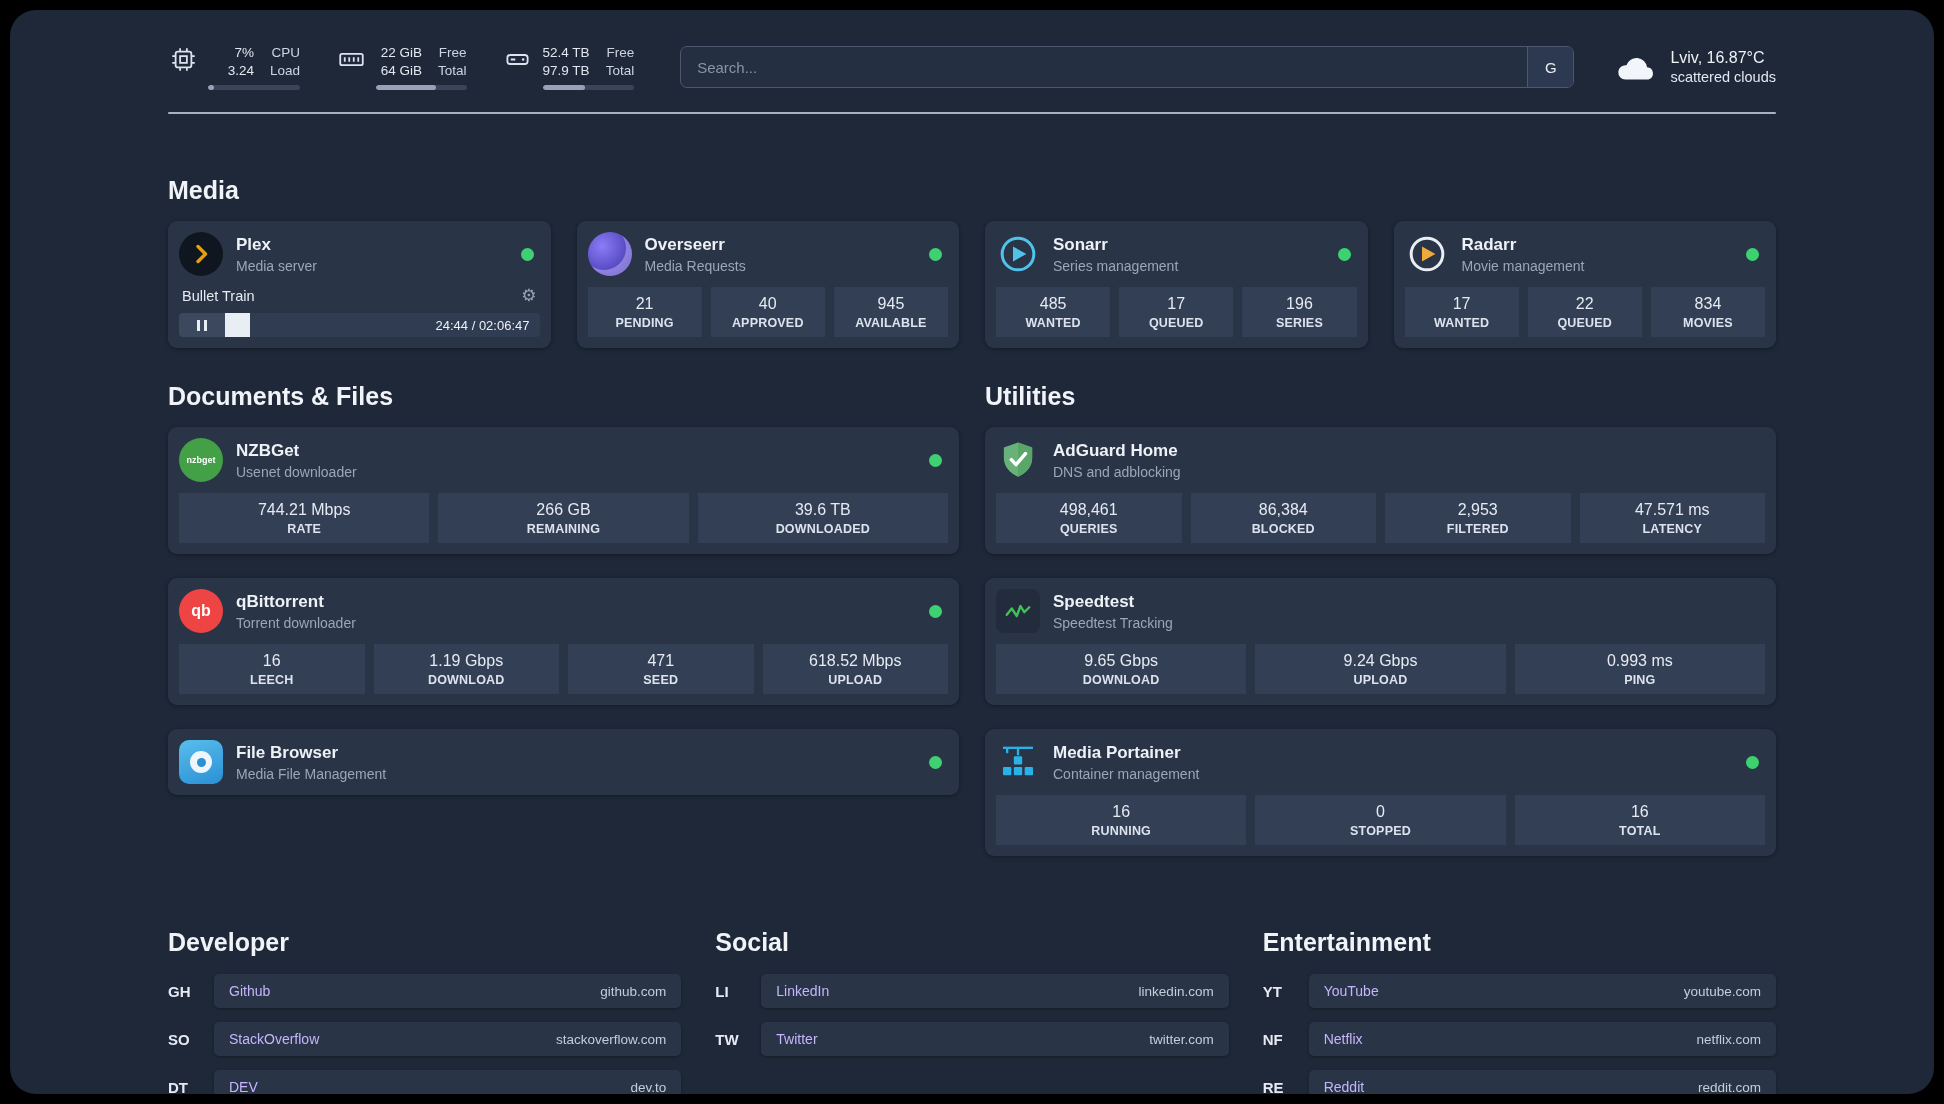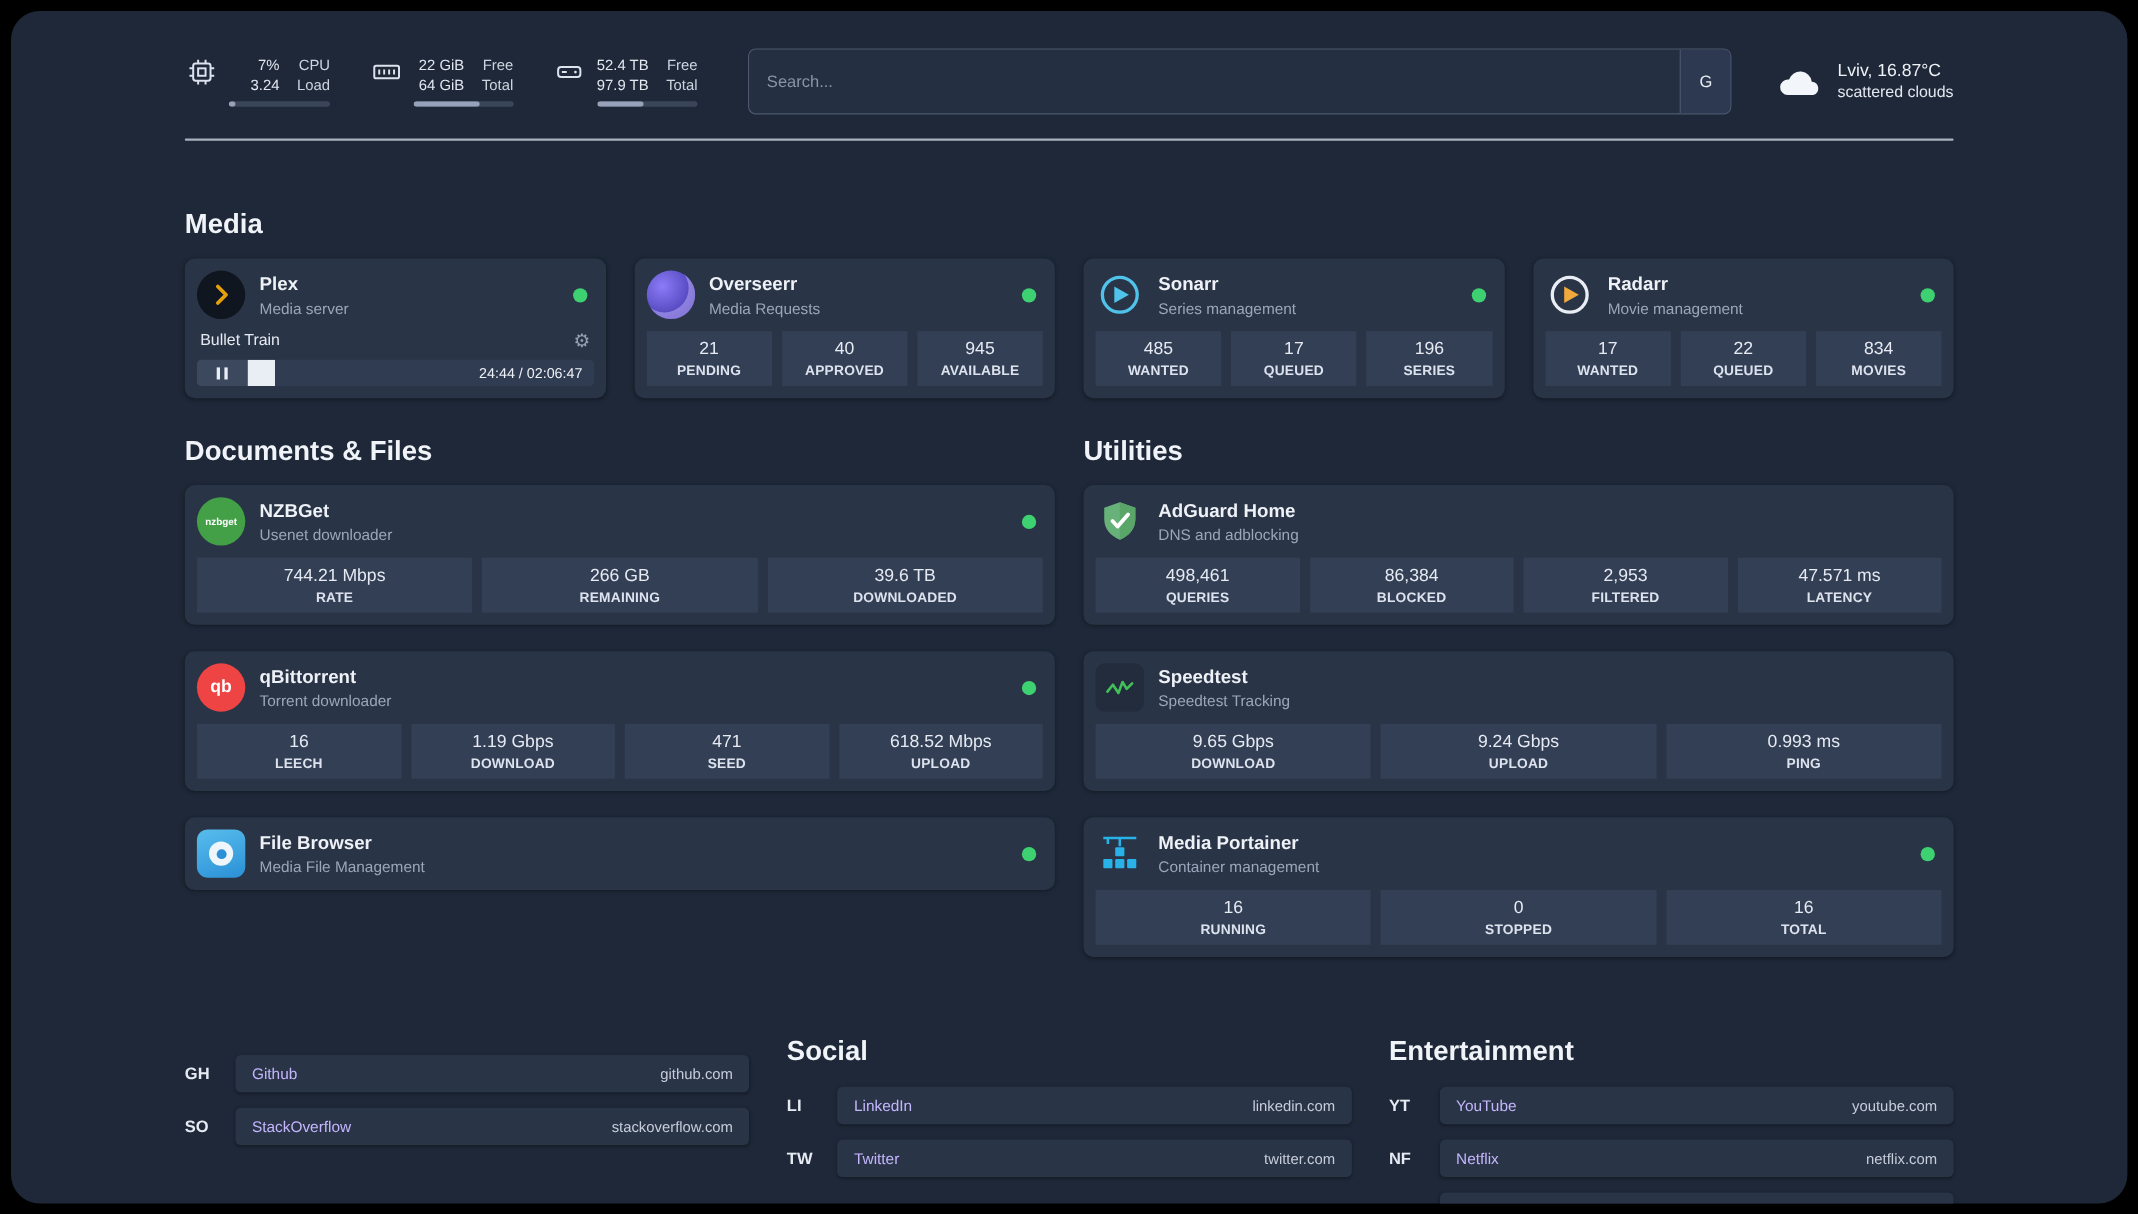--- a/index.html
+++ b/index.html
@@ -13,21 +13,21 @@
   .metric { display:flex; gap:10px; align-items:flex-start; margin-right:36px; }
   .micon { width:30px; height:30px; display:flex; align-items:center; justify-content:center; color:#dde3ee; }
   .mbody { display:flex; flex-direction:column; }
   .mtext { display:flex; gap:16px; }
   .mcol { display:flex; flex-direction:column; font-size:13.5px; color:#e2e7f0; line-height:1.3; }
   .mcol.vals { text-align:right; min-width:46px; }
   .mcol.labs { color:#cdd4e0;text-align:right; }
   .mbar { margin-top:6px; height:5px; border-radius:3px; background:#3a4559; overflow:hidden; }
   .mfill { height:100%; border-radius:3px; background:#97a2b8; }
 
-  .searchbox { flex:1; display:flex; align-items:stretch; height:60px; margin:0 40px 0 10px;
+  .searchbox { flex:1; display:flex; align-items:stretch; height:42px; margin:0 40px 0 10px;
     border:1px solid #4d586f; border-radius:7px; background:#242f42; overflow:hidden; }
   .searchbox input { flex:1; border:none; outline:none; background:transparent;
     padding:0 16px; color:#e8ecf3; font-size:15px; font-family:inherit; }
   .searchbox input::placeholder { color:#8a94a8; }
   .gbtn { width:46px; display:flex; align-items:center; justify-content:center;
     border-left:1px solid #4d586f; background:#2d3950; color:#e8ecf3; font-size:15px; cursor:pointer; }
 
   .weather { display:flex; align-items:center; gap:12px; }
   .wicon { display:flex; }
   .wloc { font-size:16px; color:#eef1f6; }
@@ -494,34 +494,42 @@
             </div>
           </div>
         </div>
       </div>
     </div>
   </div>
 
   <div class="bottom-grid">
 
     <div>
+      <h2 class="section-title">Developer</h2>
       <div class="bm-row">
         <span class="bm-abbr">GH</span>
         <div class="bm-bar">
           <span class="bm-name">Github</span>
           <span class="bm-url">github.com</span>
         </div>
       </div>
       <div class="bm-row">
         <span class="bm-abbr">SO</span>
         <div class="bm-bar">
           <span class="bm-name">StackOverflow</span>
           <span class="bm-url">stackoverflow.com</span>
         </div>
       </div>
+      <div class="bm-row">
+        <span class="bm-abbr">DT</span>
+        <div class="bm-bar">
+          <span class="bm-name">DEV</span>
+          <span class="bm-url">dev.to</span>
+        </div>
+      </div>
     </div>
 
     <div>
       <h2 class="section-title">Social</h2>
       <div class="bm-row">
         <span class="bm-abbr">LI</span>
         <div class="bm-bar">
           <span class="bm-name">LinkedIn</span>
           <span class="bm-url">linkedin.com</span>
         </div>

